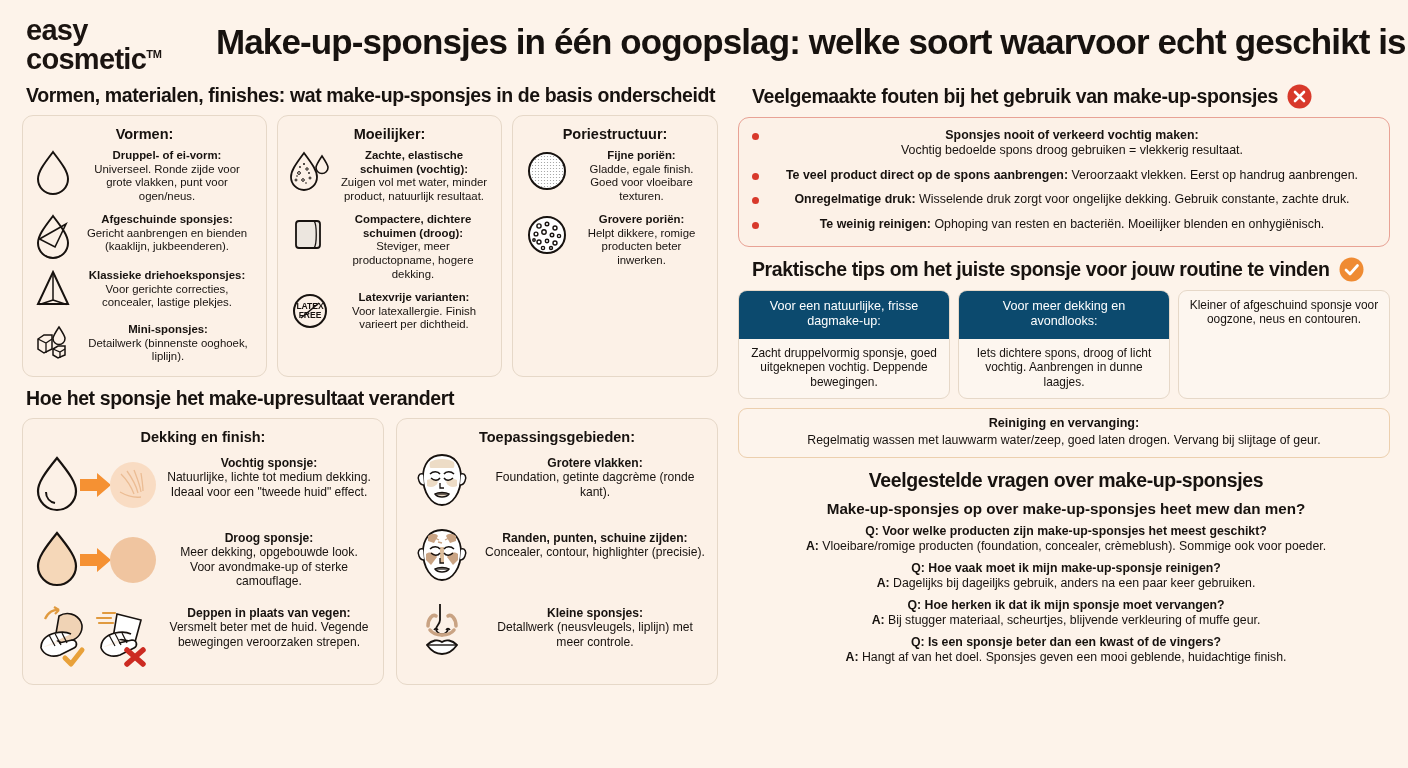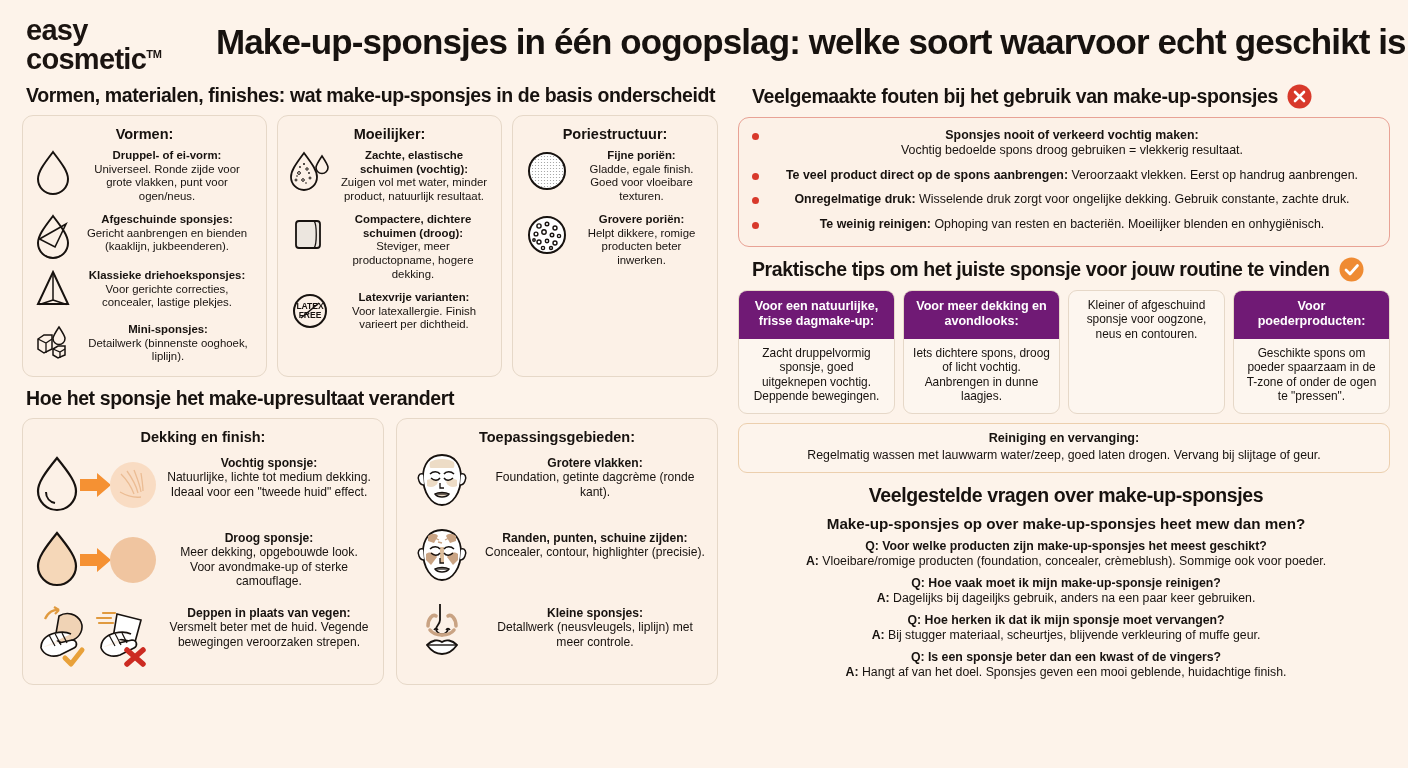--- a/index.html
+++ b/index.html
@@ -77,21 +77,21 @@
   ul.mistakes li:last-child { margin-bottom: 2px; }
   ul.mistakes li::before {
     content: ""; position: absolute; left: 1px; top: 5px;
     width: 7px; height: 7px; border-radius: 50%; background: #d8392b;
   }
   ul.mistakes b { font-weight: 700; }
 
   
   .tips { display: flex; gap: 8px; }
   .tip { flex: 1; border-radius: 9px; overflow: hidden; border: 1.2px solid #e6d8c8; background: #fdf6ef; display: flex; flex-direction: column; }
-  .tip-h { background: #701a75; color: #fff; font-weight: 700; font-size: 12.6px; line-height: 1.22; padding: 8px 9px 9px 9px; }
+  .tip-h { background: #0c4a6e; color: #fff; font-weight: 400; font-size: 12.6px; line-height: 1.22; padding: 8px 9px 9px 9px; }
   .tip-b { font-size: 11.9px; line-height: 1.22; padding: 7px 9px 9px 9px; }
 
   .clean-box { border: 1.2px solid #eccfae; border-radius: 9px; background: #fdf4ec; padding: 7px 11px 9px 11px; margin-top: 9px; }
   .clean-box b { font-size: 12.6px; font-weight: 700; display: block; }
   .clean-box span { font-size: 12.3px; }
 
   
   .faq-h2 { font-size: 15.2px; font-weight: 700; margin: 11px 0 8px 4px; }
   .faq { margin-left: 4px; }
   .qa { margin-bottom: 7px; font-size: 12.3px; line-height: 1.22; }
@@ -492,24 +492,20 @@
           <div class="tip-h">Voor een natuurlijke, frisse dagmake-up:</div>
           <div class="tip-b">Zacht druppelvormig sponsje, goed uitgeknepen vochtig. Deppende bewegingen.</div>
         </div>
         <div class="tip">
           <div class="tip-h">Voor meer dekking en avondlooks:</div>
           <div class="tip-b">Iets dichtere spons, droog of licht vochtig. Aanbrengen in dunne laagjes.</div>
         </div>
         <div class="tip">
           <div class="tip-b">Kleiner of afgeschuind sponsje voor oogzone, neus en contouren.</div>
         </div>
-        <div class="tip">
-          <div class="tip-h">Voor poederproducten:</div>
-          <div class="tip-b">Geschikte spons om poeder spaarzaam in de T-zone of onder de ogen te "pressen".</div>
-        </div>
       </div>
 
       <div class="clean-box">
         <b>Reiniging en vervanging:</b>
         <span>Regelmatig wassen met lauwwarm water/zeep, goed laten drogen. Vervang bij slijtage of geur.</span>
       </div>
 
       <div class="faq-h2" style="font-size:19.5px;letter-spacing:-0.4px">Veelgestelde vragen over make-up-sponsjes</div>
 
       <div class="faq">

